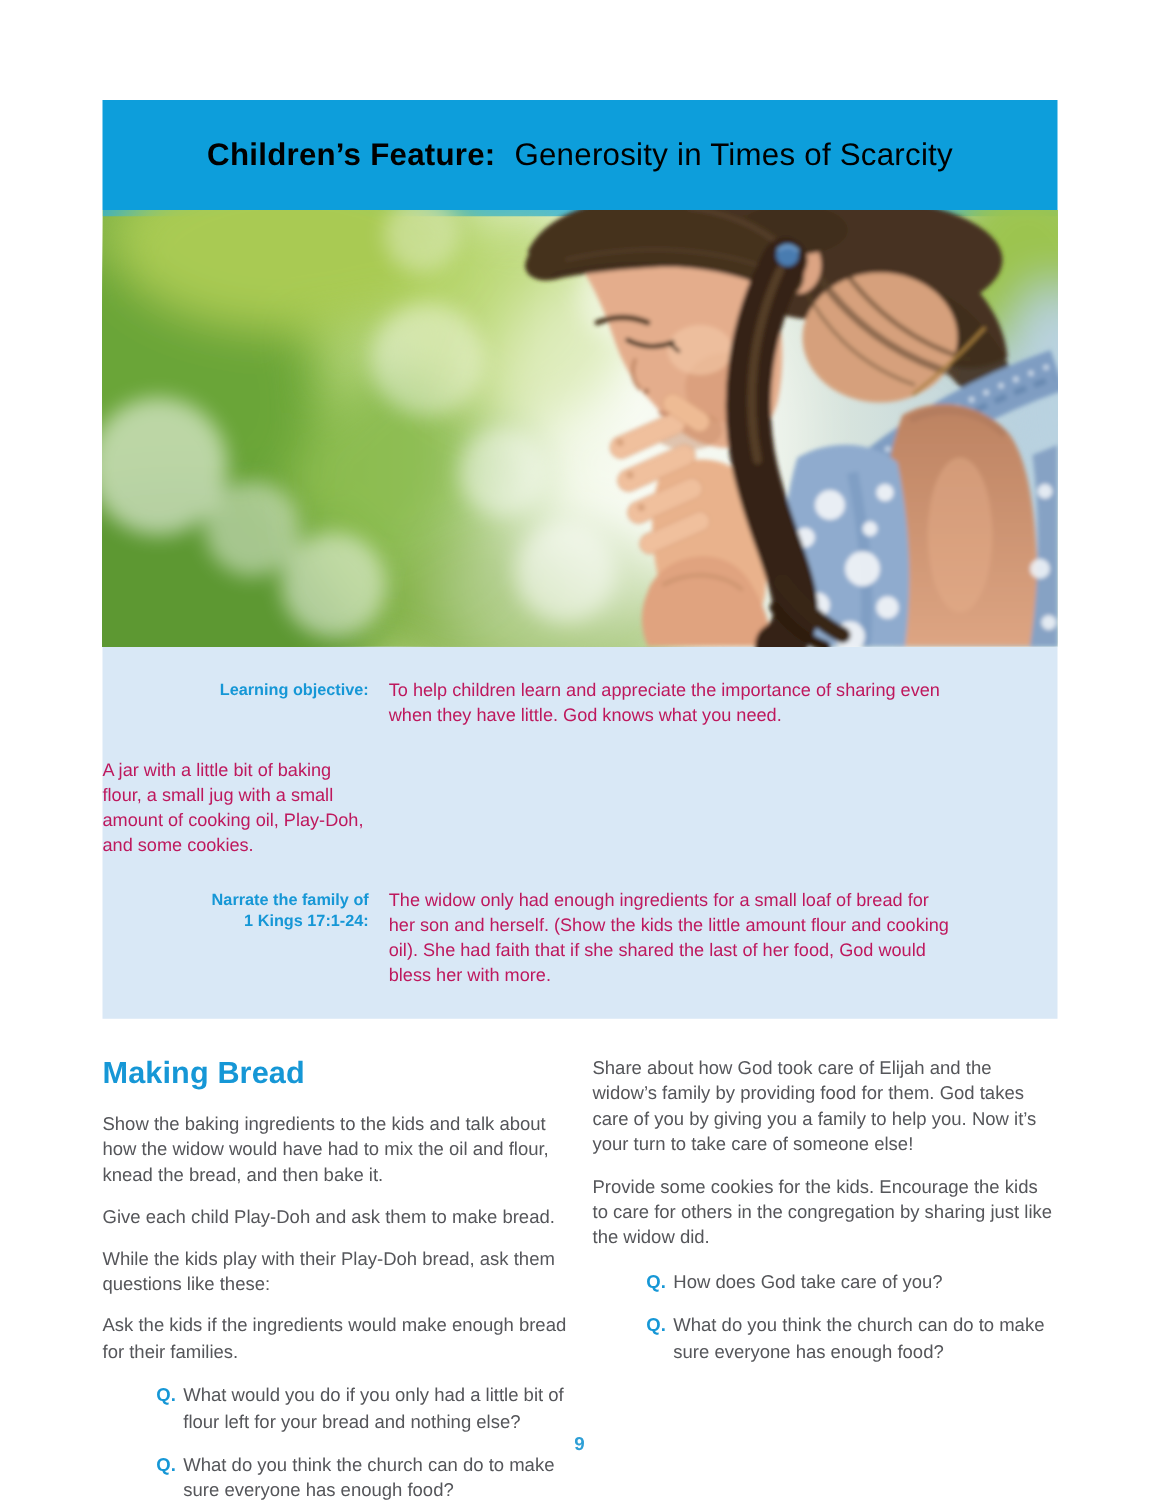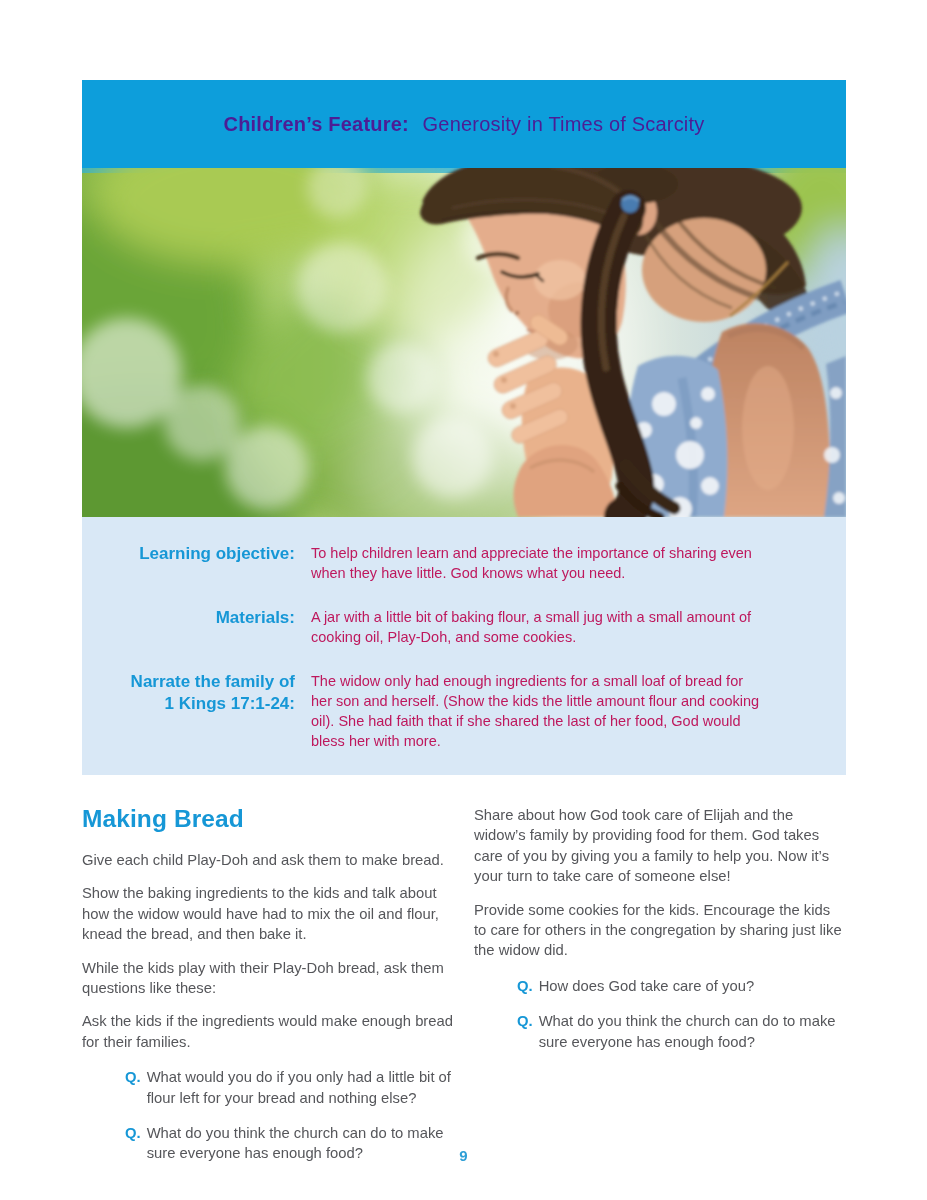--- a/index.html
+++ b/index.html
@@ -6,32 +6,32 @@
   .sheet {
     position:relative; width:927px; height:1200px; background:#ffffff;
     font-family:"Liberation Sans", sans-serif; overflow:hidden;
   }
   .content { position:absolute; left:82px; top:80px; width:764px; }
 
   
   .banner {
     height:88px; background:#0d9edb; display:flex; align-items:center; justify-content:center;
   }
-  .banner h1 { margin:0; color:#4c1d95; font-size:20px; font-weight:400; letter-spacing:.2px; white-space:nowrap; }
+  .banner h1 { margin:0; color:#000000; font-size:25px; font-weight:400; letter-spacing:.2px; white-space:nowrap; }
   .banner .b { font-weight:700; margin-right:8px; }
 
   
   .photo { height:349px; position:relative; background:#d8e9c2; overflow:hidden; }
   .photo svg { position:absolute; inset:0; width:100%; height:100%; display:block; }
 
   
   .panel { background:#d9e8f6; padding:26px 0 24px; display:flex; flex-direction:column; gap:24px; }
   .row { display:grid; grid-template-columns:213px 450px; column-gap:16px; }
   .lblwrap { text-align:right; }
-  .lbl { color:#1697d6; font-weight:700; font-size:17px; line-height:1.32; }
+  .lbl { color:#1697d6; font-weight:700; font-size:13px; line-height:1.32; }
   .txt { color:#be185d; font-size:14.5px; line-height:1.38; }
 
   
   .main { display:flex; gap:20px; margin-top:30px; }
   .col { width:376px; }
   .col h2 { color:#1697d6; font-size:24.5px; font-weight:700; margin:0 0 17px; letter-spacing:.1px; }
   .col p { margin:0 0 13px; color:#55565a; font-size:14.8px; line-height:1.38; }
   .q { display:flex; gap:6px; padding-left:43px; margin:15px 0 0; color:#55565a; font-size:14.8px; line-height:1.38; }
   .q .qm { color:#1697d6; font-weight:700; flex:0 0 auto; }
 
@@ -224,40 +224,37 @@
     </div>
 
     <section class="panel">
       <div class="row">
         <div class="lblwrap">
           <div class="lbl">Learning objective:</div>
         </div>
         <div class="txt">To help children learn and appreciate the importance of sharing even when they have little. God knows what you need.</div>
       </div>
       <div class="row">
-        <div class="lblwrap">
-          <div class="lbl">Materials:</div>
-        </div>
         <div class="txt">A jar with a little bit of baking flour, a small jug with a small amount of cooking oil, Play-Doh, and some cookies.</div>
       </div>
       <div class="row">
         <div class="lblwrap">
           <div class="lbl">Narrate the family of</div>
           <div class="lbl">1 Kings 17:1-24:</div>
         </div>
         <div class="txt">The widow only had enough ingredients for a small loaf of bread for her son and herself. (Show the kids the little amount flour and cooking oil). She had faith that if she shared the last of her food, God would bless her with more.</div>
       </div>
     </section>
 
     <div class="main">
 
       <section class="col">
         <h2>Making Bread</h2>
+        <p>Show the baking ingredients to the kids and talk about how the widow would have had to mix the oil and flour, knead the bread, and then bake it.</p>
         <p>Give each child Play-Doh and ask them to make bread.</p>
-        <p>Show the baking ingredients to the kids and talk about how the widow would have had to mix the oil and flour, knead the bread, and then bake it.</p>
         <p>While the kids play with their Play-Doh bread, ask them questions like these:</p>
         <p>Ask the kids if the ingredients would make enough bread for their families.</p>
         <div class="q">
           <span class="qm">Q.</span>
           <span>What would you do if you only had a little bit of flour left for your bread and nothing else?</span>
         </div>
         <div class="q">
           <span class="qm">Q.</span>
           <span>What do you think the church can do to make sure everyone has enough food?</span>
         </div>

